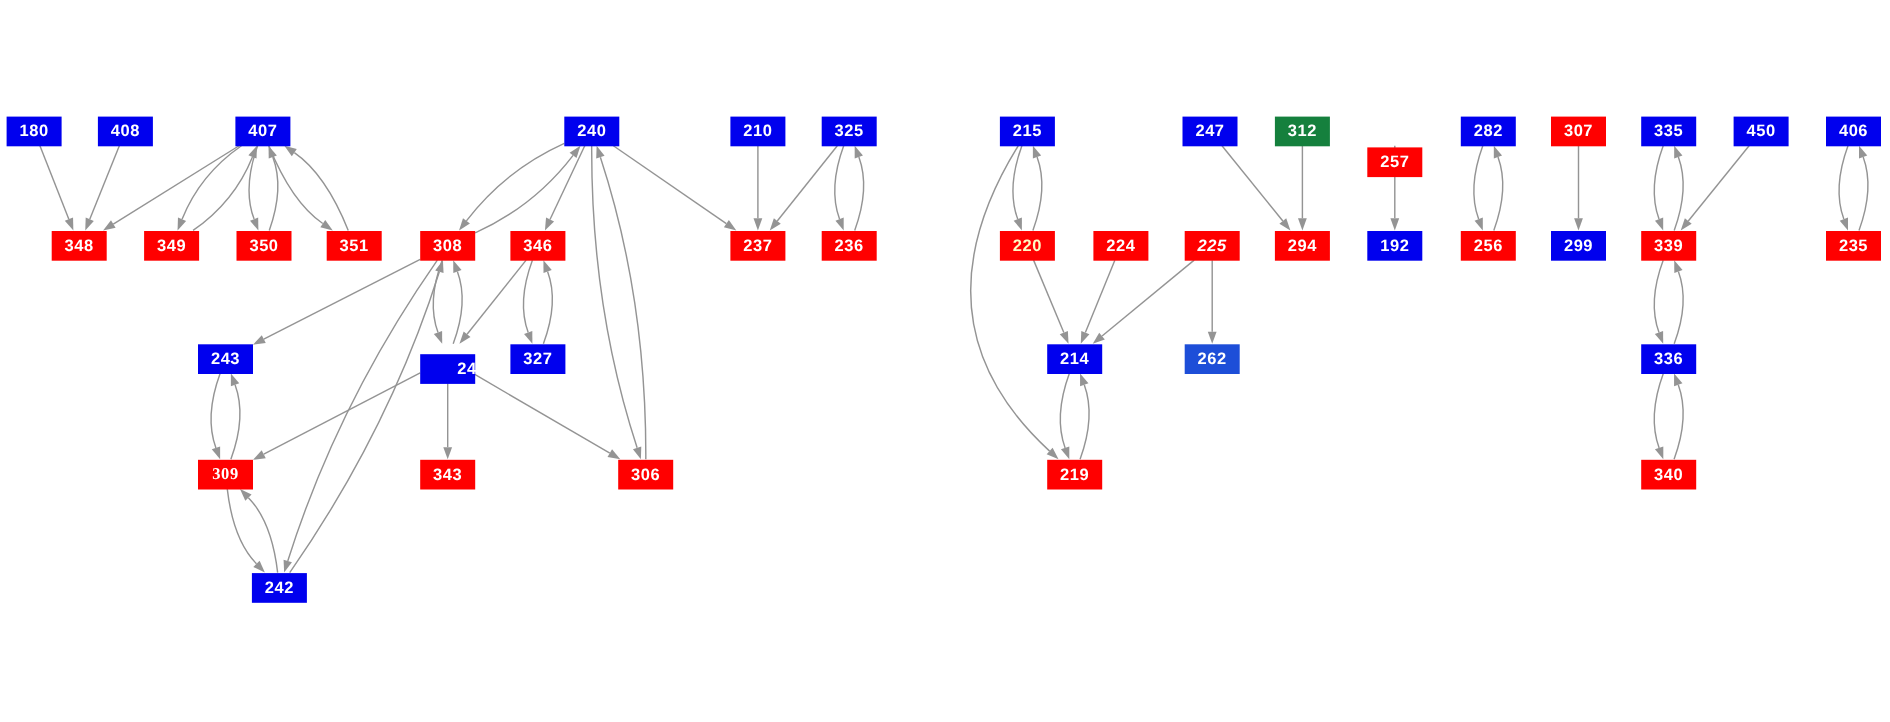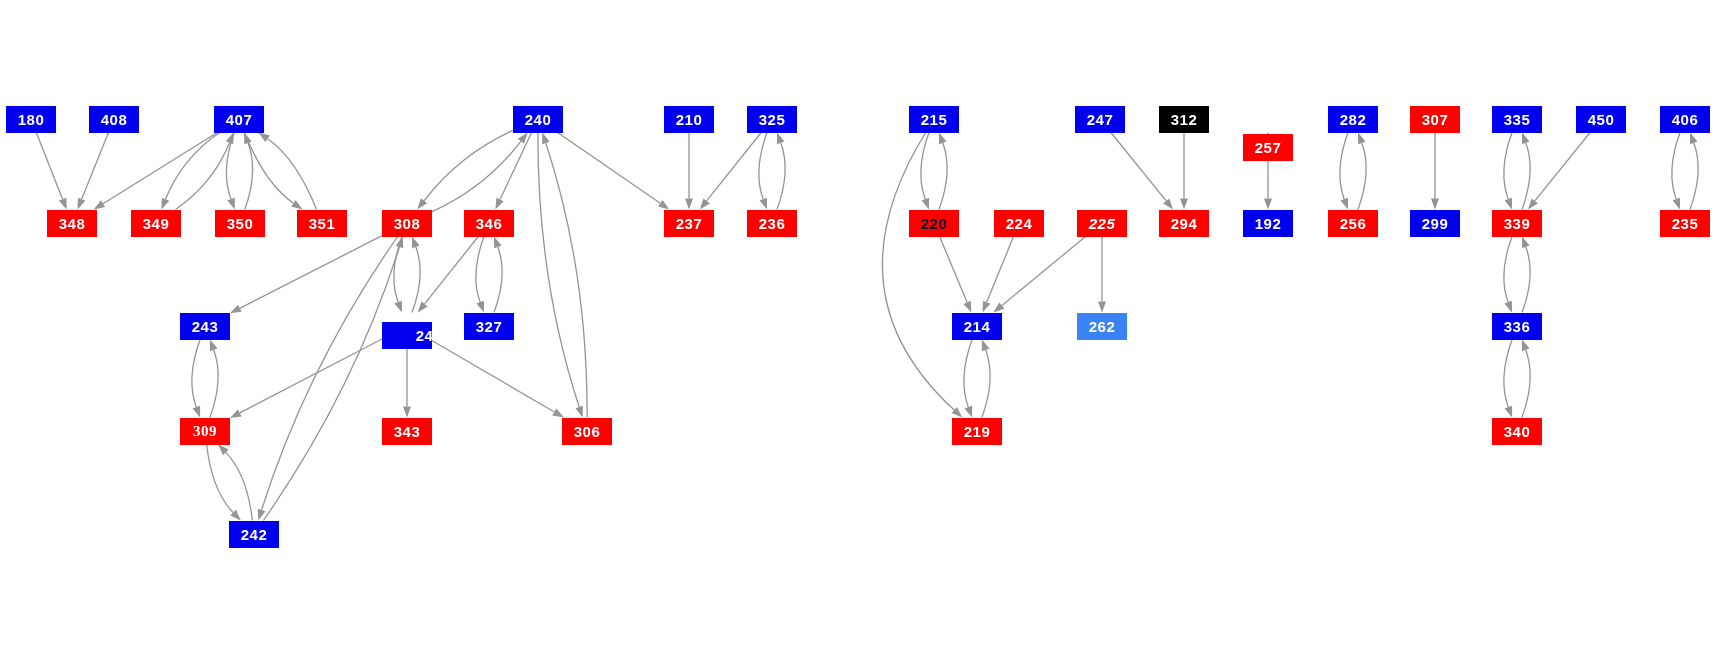--- a/index.html
+++ b/index.html
@@ -291,21 +291,21 @@
       </div>
       <div class="node blue" style="left: 747px; top: 105.5px; background: rgb(0, 0, 238);">
         <span style="color: rgb(255, 255, 255);">325</span>
       </div>
       <div class="node blue" style="left: 909px; top: 105.5px; background: rgb(0, 0, 238);">
         <span style="color: rgb(255, 255, 255);">215</span>
       </div>
       <div class="node blue" style="left: 1075px; top: 105.5px; background: rgb(0, 0, 238);">
         <span style="color: rgb(255, 255, 255);">247</span>
       </div>
-      <div class="node blue" style="left: 1159px; top: 105.5px; background: #000000;">
+      <div class="node blue" style="left: 1159px; top: 105.5px; background: #15803d;">
         <span style="color: rgb(255, 255, 255);">312</span>
       </div>
       <div class="node red" style="left: 1243px; top: 105.5px; background: rgb(255, 0, 0); margin-top: 28px;">
         <span style="color: rgb(255, 255, 255);">257</span>
       </div>
       <div class="node blue" style="left: 1328px; top: 105.5px; background: rgb(0, 0, 238);">
         <span style="color: rgb(255, 255, 255);">282</span>
       </div>
       <div class="node red" style="left: 1410px; top: 105.5px; background: rgb(255, 0, 0);">
         <span style="color: rgb(255, 255, 255);">307</span>
@@ -337,21 +337,21 @@
       <div class="node red" style="left: 464px; top: 209.5px; background: rgb(255, 0, 0);">
         <span style="color: rgb(255, 255, 255);">346</span>
       </div>
       <div class="node red" style="left: 664px; top: 209.5px; background: rgb(255, 0, 0);">
         <span style="color: rgb(255, 255, 255);">237</span>
       </div>
       <div class="node red" style="left: 747px; top: 209.5px; background: rgb(255, 0, 0);">
         <span style="color: rgb(255, 255, 255);">236</span>
       </div>
       <div class="node red" style="left: 909px; top: 209.5px; background: rgb(255, 0, 0);">
-        <span style="color: #0f172a;">220</span>
+        <span style="color: #fef9c3;">220</span>
       </div>
       <div class="node red" style="left: 994px; top: 209.5px; background: rgb(255, 0, 0);">
         <span style="color: rgb(255, 255, 255);">224</span>
       </div>
       <div class="node red" style="left: 1077px; top: 209.5px; background: rgb(255, 0, 0); font-style: italic;">
         <span style="color: rgb(255, 255, 255);">225</span>
       </div>
       <div class="node red" style="left: 1159px; top: 209.5px; background: rgb(255, 0, 0);">
         <span style="color: rgb(255, 255, 255);">294</span>
       </div>
@@ -375,21 +375,21 @@
       </div>
       <div class="node blue" style="left: 382px; top: 322px; background: rgb(0, 0, 238); padding-left: 44px;">
         <span style="color: rgb(255, 255, 255);">241</span>
       </div>
       <div class="node blue" style="left: 464px; top: 312.5px; background: rgb(0, 0, 238);">
         <span style="color: rgb(255, 255, 255);">327</span>
       </div>
       <div class="node blue" style="left: 952px; top: 312.5px; background: rgb(0, 0, 238); text-align: center;">
         <span style="color: rgb(255, 255, 255);">214</span>
       </div>
-      <div class="node blue" style="left: 1077px; top: 312.5px; background: #3b82f6; justify-content: center;">
+      <div class="node blue" style="left: 1077px; top: 312.5px; background: #1d4ed8; justify-content: center;">
         <span style="color: rgb(255, 255, 255);">262</span>
       </div>
       <div class="node blue" style="left: 1492px; top: 312.5px; background: rgb(0, 0, 238);">
         <span style="color: rgb(255, 255, 255);">336</span>
       </div>
       <div class="node red" style="left: 180px; top: 417.5px; background: rgb(255, 0, 0); font-family: Liberation Serif, serif;">
         <span style="color: rgb(255, 255, 255);">309</span>
       </div>
       <div class="node red" style="left: 382px; top: 417.5px; background: rgb(255, 0, 0);">
         <span style="color: rgb(255, 255, 255);">343</span>

